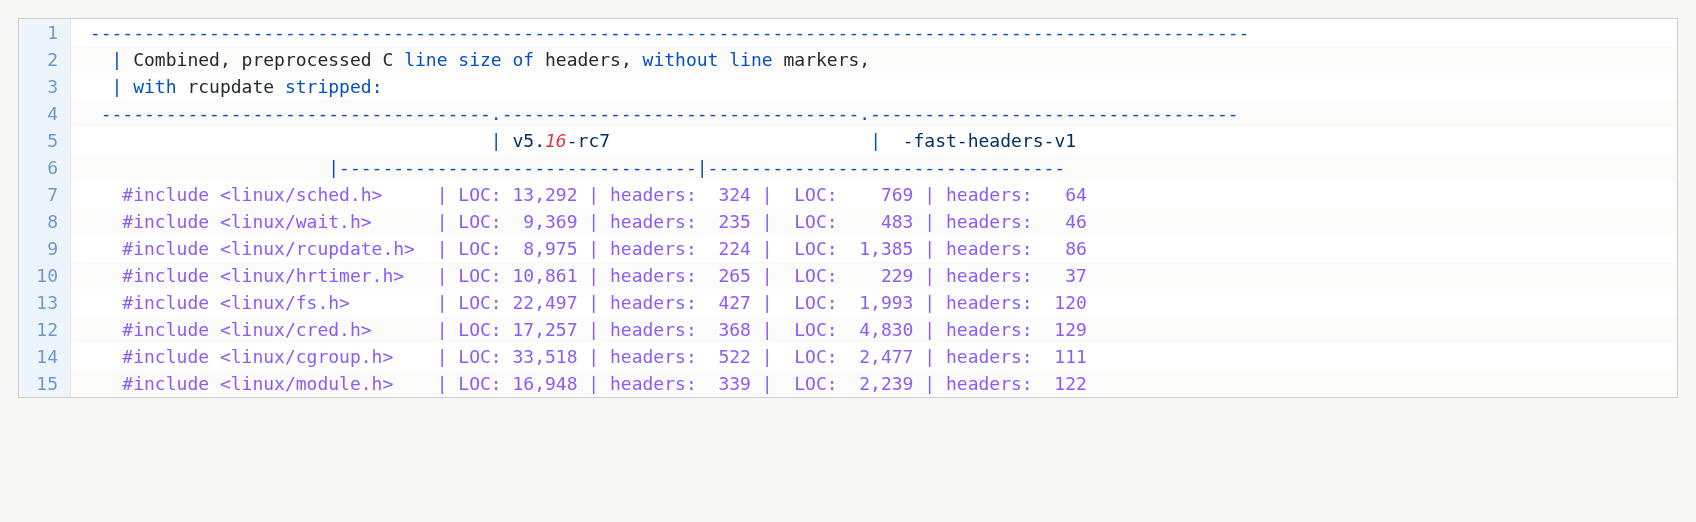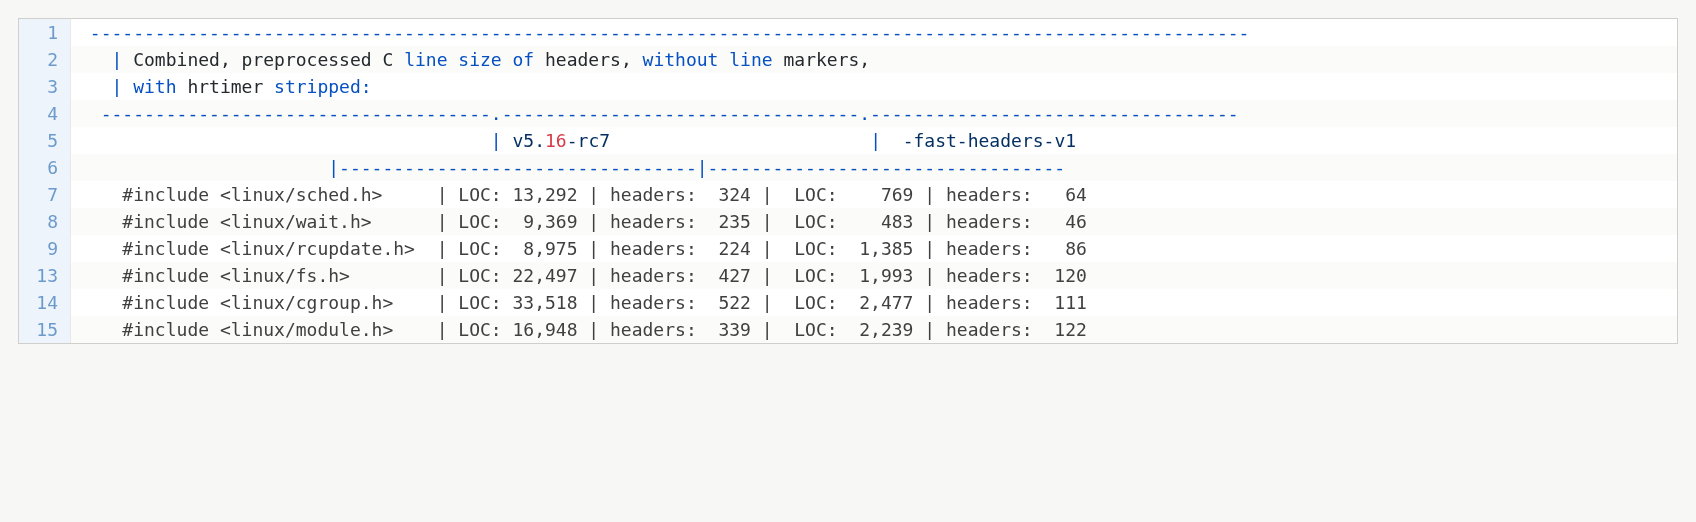--- a/index.html
+++ b/index.html
@@ -37,42 +37,42 @@
       border-right: 1px solid #e8e8e4;
     }
     .content {
       padding-left: 8px;
       flex: 1;
       min-width: 0;
       color: #333;
     }
     .c-blue { color: #0550c2; }
     .c-navy { color: #032f62; }
-    .c-red  { color: #d73a49; }
-    .c-brn  { color: #404040; }
+    .c-red  { color: #d73a49; font-style: italic; }
+    .c-brn  { color: #8b5cf6; }
     .c-blk  { color: #24292e; text-align: right; }
   </style>
 </head>
 <body>
 
 <div class="code-block">
 
   <div class="line">
     <div class="ln">1</div>
     <div class="content"> <span class="c-blue">-----------------------------------------------------------------------------------------------------------</span></div>
   </div>
 
   <div class="line">
     <div class="ln">2</div>
     <div class="content">   <span class="c-blue">|</span><span class="c-blk"> Combined, preprocessed C</span><span class="c-blue"> line size of</span><span class="c-blk"> headers,</span><span class="c-blue"> without line</span><span class="c-blk"> markers,</span></div>
   </div>
 
   <div class="line">
     <div class="ln">3</div>
-    <div class="content">   <span class="c-blue">|</span><span class="c-blue"> with</span><span class="c-blk"> hrtimer</span><span class="c-blue"> stripped:</span></div>
+    <div class="content">   <span class="c-blue">|</span><span class="c-blue"> with</span><span class="c-blk"> rcupdate</span><span class="c-blue"> stripped:</span></div>
   </div>
 
   <div class="line">
     <div class="ln">4</div>
     <div class="content">  <span class="c-blue">------------------------------------.---------------------------------.----------------------------------</span></div>
   </div>
 
   <div class="line">
     <div class="ln">5</div>
     <div class="content">  <span class="c-blue">                                    | </span><span class="c-navy">v5.</span><span class="c-red">16</span><span class="c-navy">-rc7</span><span class="c-blue">                        |  </span><span class="c-navy">-fast-headers-v1</span></div>
@@ -91,26 +91,34 @@
   <div class="line">
     <div class="ln">8</div>
     <div class="content">  <span class="c-brn">  #include &lt;linux/wait.h&gt;      | LOC:  9,369 | headers:  235 |  LOC:    483 | headers:   46</span></div>
   </div>
 
   <div class="line">
     <div class="ln">9</div>
     <div class="content">  <span class="c-brn">  #include &lt;linux/rcupdate.h&gt;  | LOC:  8,975 | headers:  224 |  LOC:  1,385 | headers:   86</span></div>
   </div>
 
+  <div class="line">
+    <div class="ln">10</div>
+    <div class="content">  <span class="c-brn">  #include &lt;linux/hrtimer.h&gt;   | LOC: 10,861 | headers:  265 |  LOC:    229 | headers:   37</span></div>
+  </div>
 
   <div class="line">
     <div class="ln">13</div>
     <div class="content">  <span class="c-brn">  #include &lt;linux/fs.h&gt;        | LOC: 22,497 | headers:  427 |  LOC:  1,993 | headers:  120</span></div>
   </div>
 
+  <div class="line">
+    <div class="ln">12</div>
+    <div class="content">  <span class="c-brn">  #include &lt;linux/cred.h&gt;      | LOC: 17,257 | headers:  368 |  LOC:  4,830 | headers:  129</span></div>
+  </div>
 
 
   <div class="line">
     <div class="ln">14</div>
     <div class="content">  <span class="c-brn">  #include &lt;linux/cgroup.h&gt;    | LOC: 33,518 | headers:  522 |  LOC:  2,477 | headers:  111</span></div>
   </div>
 
   <div class="line">
     <div class="ln">15</div>
     <div class="content">  <span class="c-brn">  #include &lt;linux/module.h&gt;    | LOC: 16,948 | headers:  339 |  LOC:  2,239 | headers:  122</span></div>

